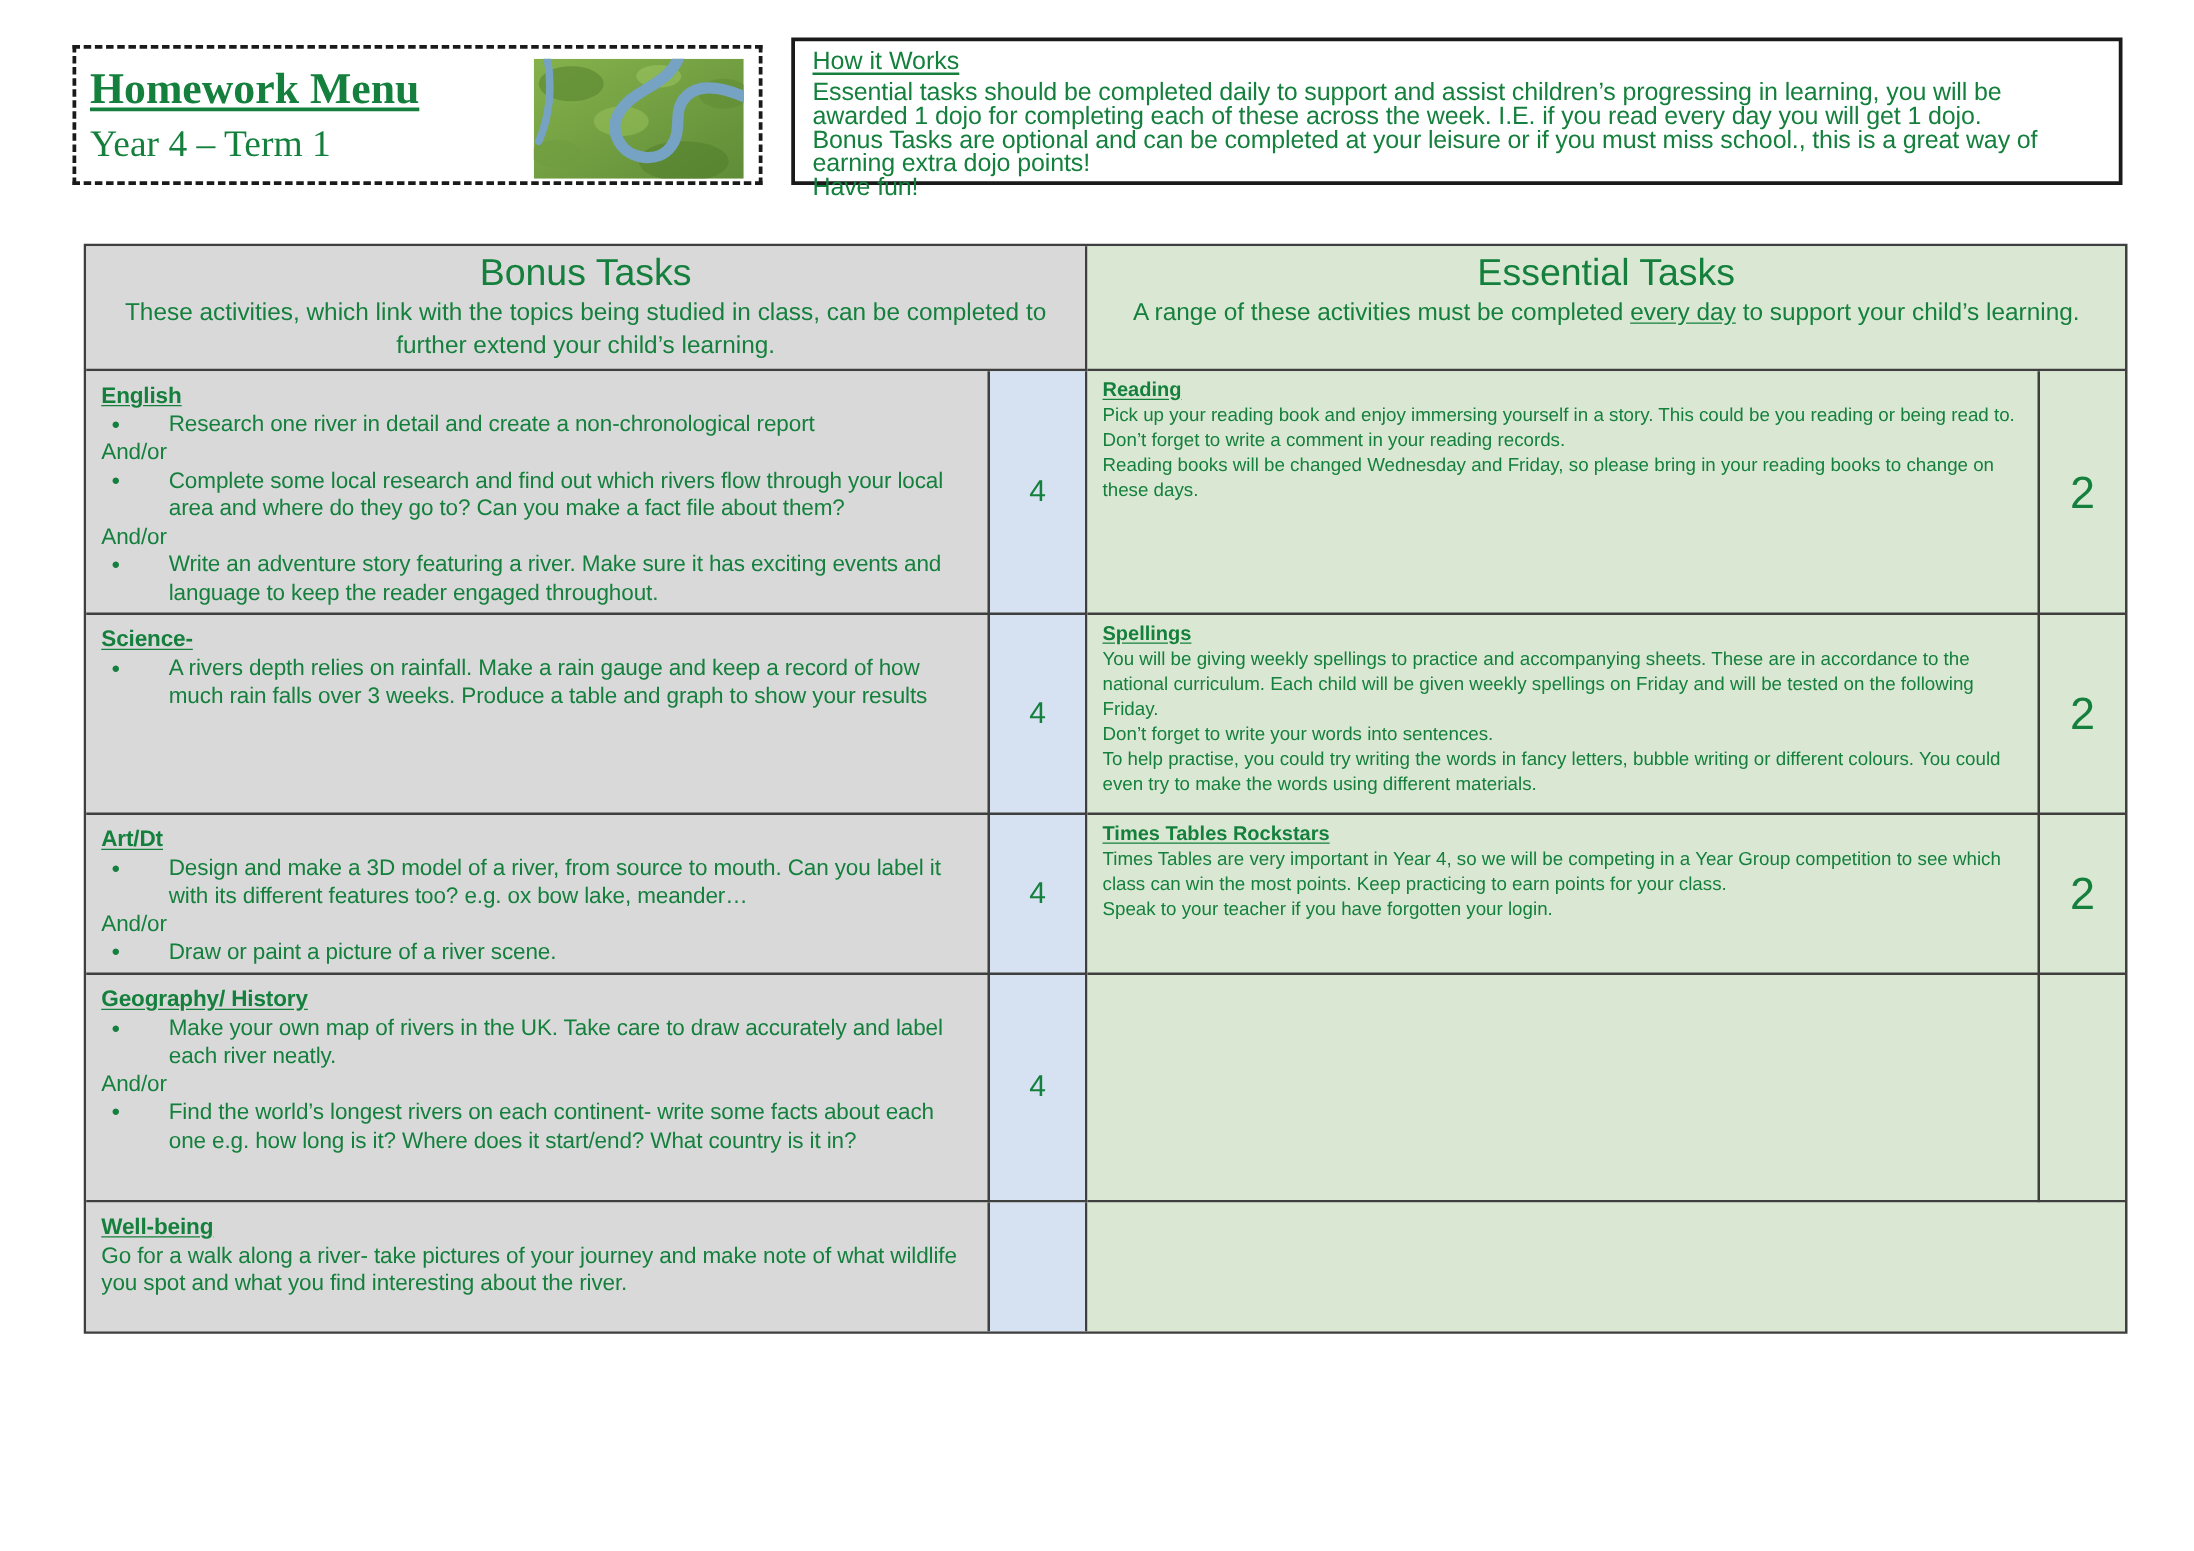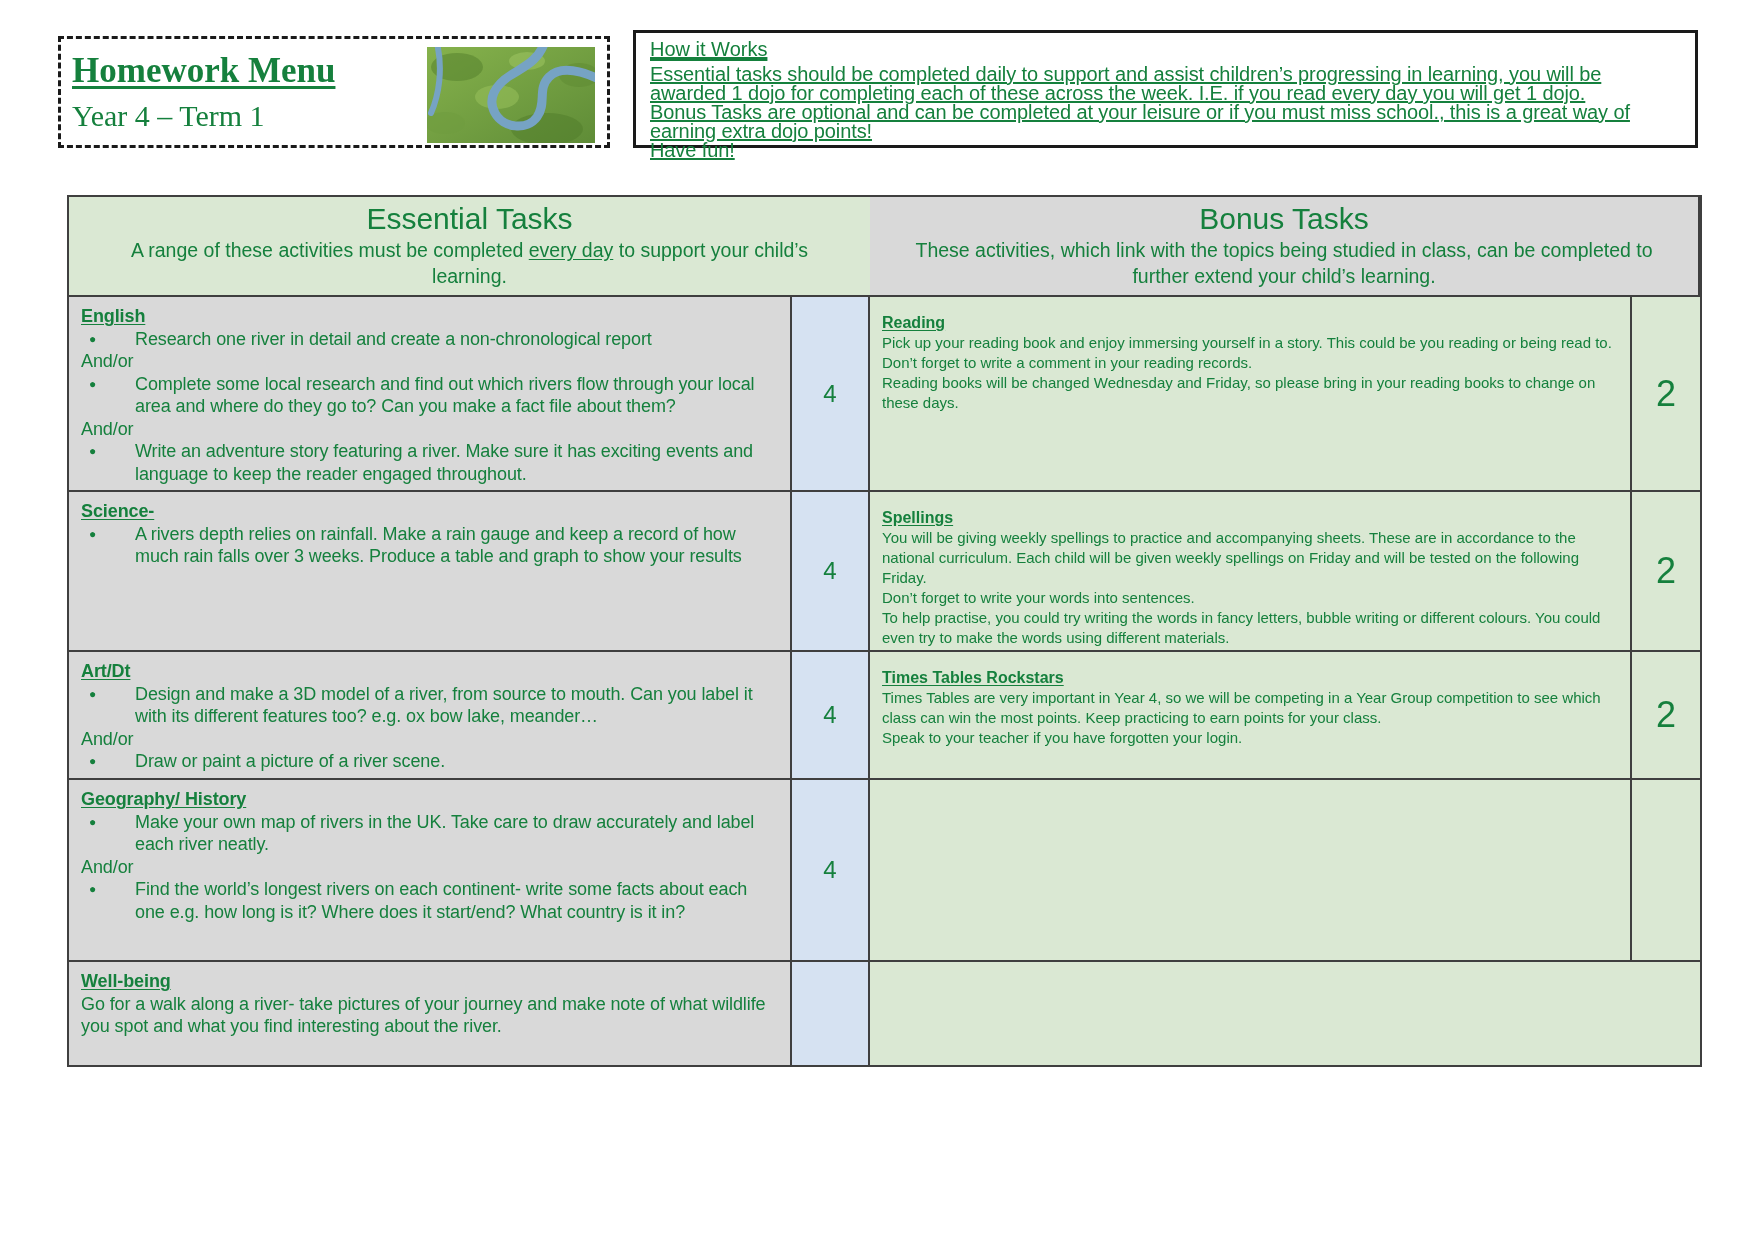--- a/index.html
+++ b/index.html
@@ -11,21 +11,21 @@
              border:3px dashed #1a1a1a;box-sizing:border-box;background:#fff;}
   .doc-title{position:absolute;left:11px;top:12px;
              font-family:"Liberation Serif", serif;font-weight:bold;font-size:35px;
              text-decoration:underline;text-decoration-thickness:3px;text-underline-offset:4px;}
   .doc-subtitle{position:absolute;left:11px;top:60px;
              font-family:"Liberation Serif", serif;font-size:30px;}
   .river-photo{position:absolute;right:12px;top:8px;width:168px;height:96px;display:block;}
 
   
   .hiw-box{position:absolute;left:633px;top:30px;width:1065px;height:118px;
-           border:3px solid #1a1a1a;box-sizing:border-box;padding:5px 14px 0 14px;text-decoration:underline;}
+           border:3px solid #1a1a1a;box-sizing:border-box;padding:5px 14px 0 14px;}
   .hiw-heading{font-size:20px;text-decoration:underline;text-underline-offset:3px;margin-bottom:4px;}
   .hiw-para{font-size:20px;line-height:19px;letter-spacing:-0.1px;}
 
   
   .menu-table{position:absolute;left:67px;top:195px;width:1631px;height:868px;
               display:grid;grid-template-columns:723px 78px 762px 68px;
               grid-template-rows:100px 195px 160px 128px 182px 103px;
               border:2.5px solid #3f3f3f;box-sizing:content-box;}
   .tc{border-right:2px solid #3f3f3f;border-bottom:2px solid #3f3f3f;box-sizing:border-box;overflow:hidden;}
   .no-r{border-right:none;} .no-b{border-bottom:none;}
@@ -39,21 +39,21 @@
   .bonus-cell{padding:8px 10px 4px 12px;font-size:18px;line-height:22.5px;letter-spacing:-0.1px;}
   .bonus-heading{font-weight:bold;text-decoration:underline;text-underline-offset:2px;font-size:18px;}
   .item{display:flex;}
   .item .bullet{flex:0 0 46px;padding-left:8px;font-size:12px;line-height:22.5px;}
   .item .item-text{flex:1;}
   .item.andor,.item.plain{display:block;}
 
   .points-cell{display:flex;align-items:center;justify-content:center;}
   .pts-4{font-size:24px;} .pts-2{font-size:36px;}
 
-  .ess-cell{padding:16px 12px;font-size:15px;line-height:20px;}
+  .ess-cell{padding:6px 12px;font-size:15px;line-height:20px;}
   .ess-heading{font-weight:bold;text-decoration:underline;text-underline-offset:2px;font-size:16px;}
 </style>
 </head>
 <body>
 
 <div class="page">
 
   <div class="title-box">
     <div class="doc-title">Homework Menu</div>
     <div class="doc-subtitle">Year 4 – Term 1</div>
@@ -78,27 +78,27 @@
 
   <div class="hiw-box">
     <div class="hiw-heading">How it Works</div>
     <div class="hiw-para">Essential tasks should be completed daily to support and assist children’s progressing in learning, you will be awarded 1 dojo for completing each of these across the week. I.E. if you read every day you will get 1 dojo.</div>
     <div class="hiw-para">Bonus Tasks are optional and can be completed at your leisure or if you must miss school., this is a great way of earning extra dojo points!</div>
     <div class="hiw-para">Have fun!</div>
   </div>
 
   <div class="menu-table">
 
+    <div class="tc hdr bg-gray">
+      <div class="hdr-title">Bonus Tasks</div>
+      <div class="hdr-sub">These activities, which link with the topics being studied in class, can be completed to further extend your child’s learning.</div>
+    </div>
     <div class="tc hdr bg-green no-r">
       <div class="hdr-title">Essential Tasks</div>
       <div class="hdr-sub"><span>A range of these activities must be completed </span><span class="u">every day</span><span> to support your child’s learning.</span></div>
-    </div>
-    <div class="tc hdr bg-gray">
-      <div class="hdr-title">Bonus Tasks</div>
-      <div class="hdr-sub">These activities, which link with the topics being studied in class, can be completed to further extend your child’s learning.</div>
     </div>
 
     <div class="tc bonus-cell bg-gray">
       <div class="bonus-heading">English</div>
       <div class="item">
           <span class="bullet">●</span>
           <span class="item-text">Research one river in detail and create a non-chronological report</span>
         </div>
       <div class="item andor">And/or</div>
       <div class="item">

